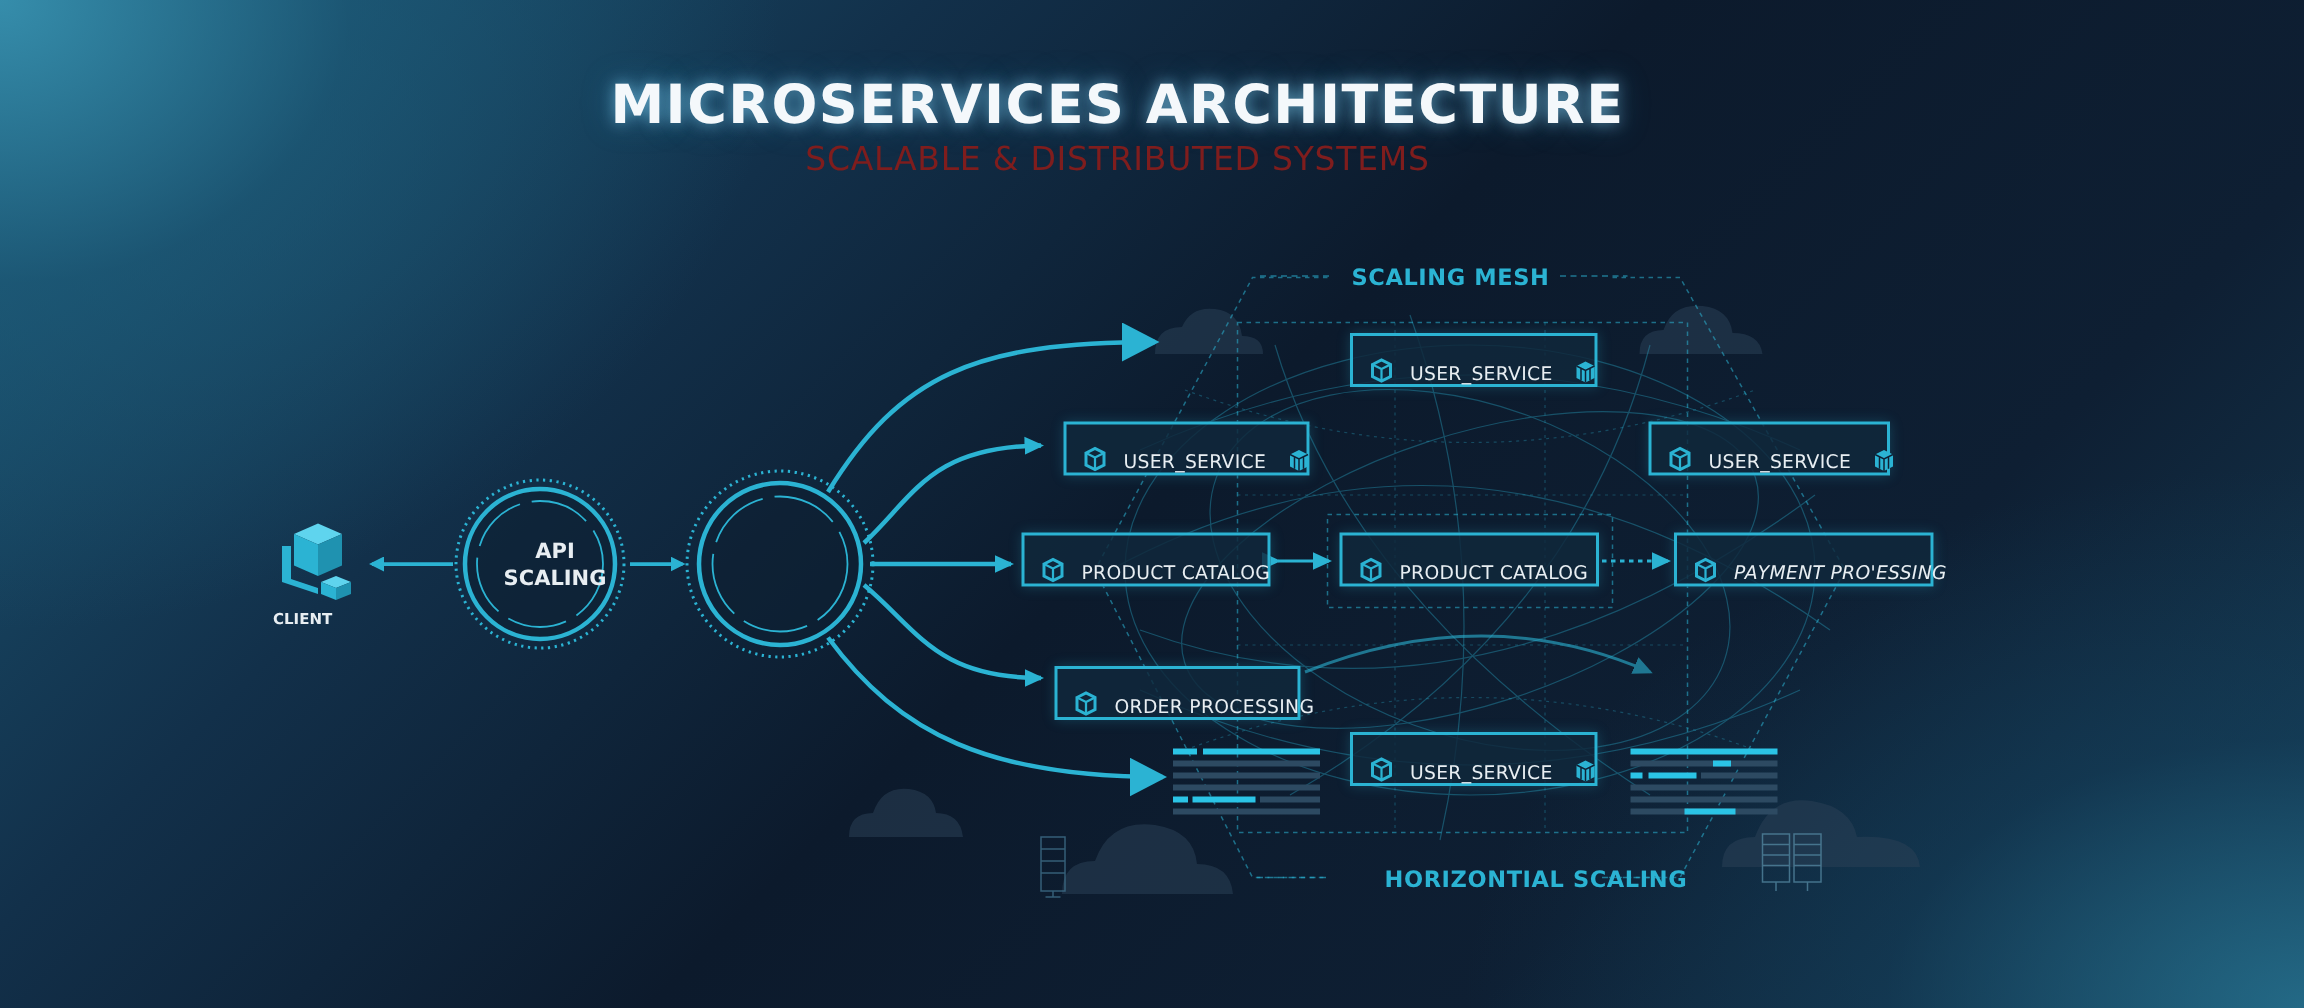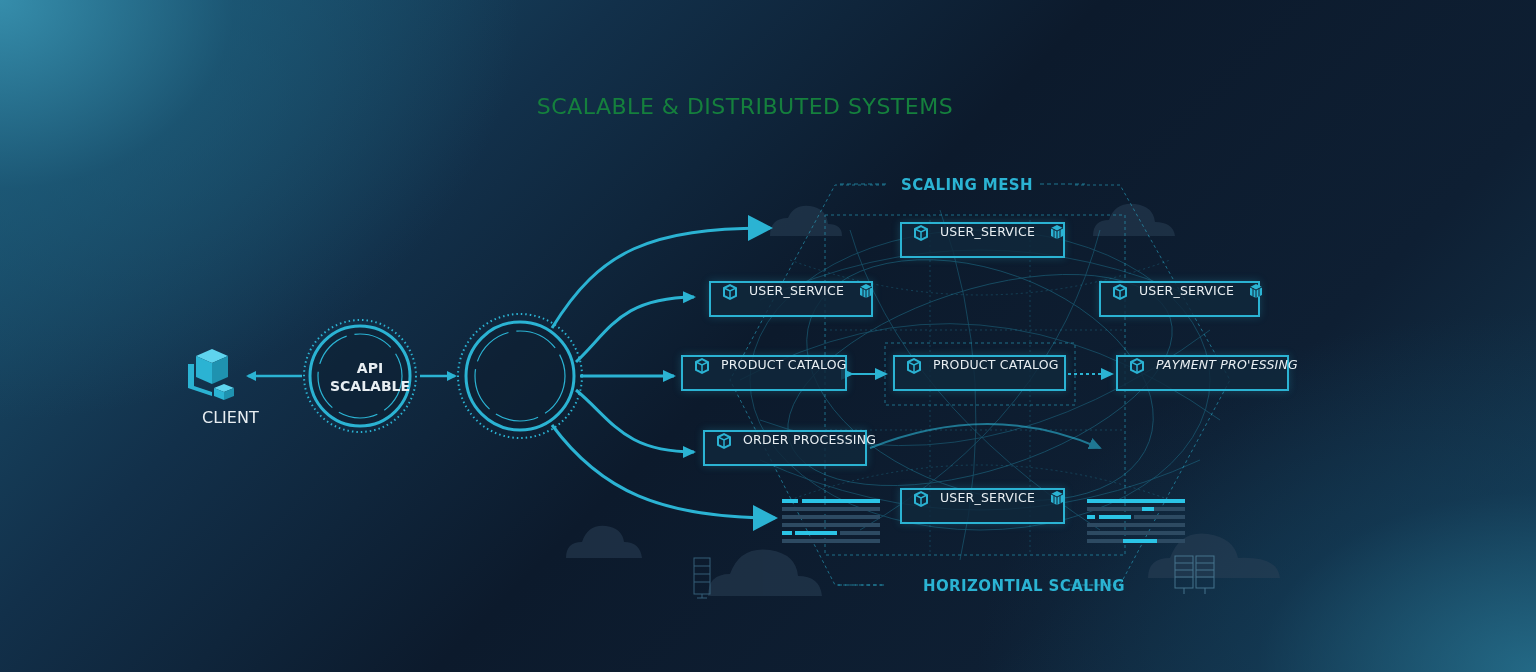--- a/index.html
+++ b/index.html
@@ -7,30 +7,30 @@
     font-family:"DejaVu Sans","Liberation Sans",sans-serif;
     background:
       radial-gradient(ellipse 520px 420px at 0px 0px, rgba(58,150,180,0.85), rgba(30,95,125,0.55) 45%, rgba(14,30,52,0) 100%),
       radial-gradient(ellipse 560px 360px at 1536px 672px, rgba(40,120,150,0.75), rgba(20,70,100,0.4) 50%, rgba(14,30,52,0) 100%),
       linear-gradient(135deg,#1c5a78 0%,#12304a 28%,#0c1a2c 50%,#0e1f33 75%,#163d56 100%);
   }
   #stage{position:absolute;left:0;top:0;width:1536px;height:672px;}
   .title{position:absolute;left:0;width:1490px;text-align:center;color:#f4f8fb;}
   .title.main{top:50px;font-size:36px;font-weight:bold;letter-spacing:1px;
     text-shadow:0 0 10px rgba(140,220,255,0.6),0 0 22px rgba(80,190,240,0.35);}
-  .title.sub{top:94px;font-size:22px;letter-spacing:0.5px;color:#15803d;}
+  .title.sub{top:94px;font-size:22px;letter-spacing:0.5px;color:#7f1d1d;}
   .svc{position:absolute;height:36px;box-sizing:border-box;border:2px solid #2bb3d3;
-    background:rgba(16,40,60,0.82);display:flex;align-items:flex-start;gap:10px;padding:0 10px;
+    background:rgba(16,40,60,0.82);display:flex;align-items:flex-end;gap:10px;padding:0 10px;
     color:#e8eef2;font-size:12.5px;letter-spacing:0.2px;white-space:nowrap;
     box-shadow:0 0 8px rgba(43,179,211,0.25);}
   .svc .ic{width:18px;height:18px;flex:0 0 18px;}
   .svc .ic2{width:16px;height:16px;flex:0 0 16px;margin-left:4px;}
   .node-label{position:absolute;text-align:center;color:#e8eef2;font-size:14px;line-height:18px;font-weight:bold;}
   .mesh-label{position:absolute;color:#2bb3d3;font-size:15px;font-weight:bold;letter-spacing:0.4px;}
-  .client-label{position:absolute;left:182px;top:408px;color:#e8eef2;font-size:16px;font-weight:normal;margin-left:20px;}
+  .client-label{position:absolute;left:182px;top:408px;color:#e8eef2;font-size:10px;font-weight:bold;}
 </style>
 </head>
 <body>
 
 <div id="stage">
 
   <svg width="1536" height="672" style="position:absolute;left:0;top:0">
     <defs>
       <marker id="arrowBig" markerWidth="10" markerHeight="10" refX="8" refY="5" orient="auto" markerUnits="userSpaceOnUse">
         <path d="M0,0 L10,5 L0,10 Z" fill="#2bb3d3"></path>
@@ -165,27 +165,28 @@
     </g>
 
     <g stroke="#2bb3d3" stroke-width="1" stroke-dasharray="4,3" opacity="0.6">
       <line x1="840" y1="184" x2="888" y2="184"></line>
         <line x1="1040" y1="184" x2="1085" y2="184"></line>
       <line x1="838" y1="585" x2="885" y2="585"></line>
         <line x1="1068" y1="585" x2="1110" y2="585"></line>
     </g>
   </svg>
 
+  <div class="title main">MICROSERVICES ARCHITECTURE</div>
   <div class="title sub">SCALABLE &amp; DISTRIBUTED SYSTEMS</div>
 
   <div class="client-label">CLIENT</div>
 
   <div class="node-label" style="left:310px;top:359px;width:120px;">
     <div>API</div>
-    <div>SCALABLE</div>
+    <div>SCALING</div>
   </div>
 
   <div class="mesh-label" style="left:901px;top:176px;">SCALING MESH</div>
   <div class="mesh-label" style="left:892px;top:577px;margin-left:31px;">HORIZONTIAL SCALING</div>
 
   <div class="svc" style="left:900px;top:222px;width:165px;">
     <svg class="ic" viewBox="0 0 18 18">
         <path d="M3,5 L9,2 L15,5 L15,13 L9,16 L3,13 Z" fill="none" stroke="#2bb3d3" stroke-width="2"></path>
         <path d="M3,5 L9,8 L15,5 M9,8 L9,16" stroke="#2bb3d3" stroke-width="1.5" fill="none"></path>
       </svg>
@@ -237,21 +238,21 @@
   </div>
 
   <div class="svc" style="left:1116px;top:355px;width:173px;font-style:italic;">
     <svg class="ic" viewBox="0 0 18 18">
         <path d="M3,5 L9,2 L15,5 L15,13 L9,16 L3,13 Z" fill="none" stroke="#2bb3d3" stroke-width="2"></path>
         <path d="M3,5 L9,8 L15,5 M9,8 L9,16" stroke="#2bb3d3" stroke-width="1.5" fill="none"></path>
       </svg>
     <span>PAYMENT PRO'ESSING</span>
   </div>
 
-  <div class="svc" style="left:703px;top:430px;width:164px;">
+  <div class="svc" style="left:703px;top:444px;width:164px;">
     <svg class="ic" viewBox="0 0 18 18">
         <path d="M3,5 L9,2 L15,5 L15,13 L9,16 L3,13 Z" fill="none" stroke="#2bb3d3" stroke-width="2"></path>
         <path d="M3,5 L9,8 L15,5 M9,8 L9,16" stroke="#2bb3d3" stroke-width="1.5" fill="none"></path>
       </svg>
     <span>ORDER PROCESSING</span>
   </div>
 
 
   <div class="svc" style="left:900px;top:488px;width:165px;">
     <svg class="ic" viewBox="0 0 18 18">

